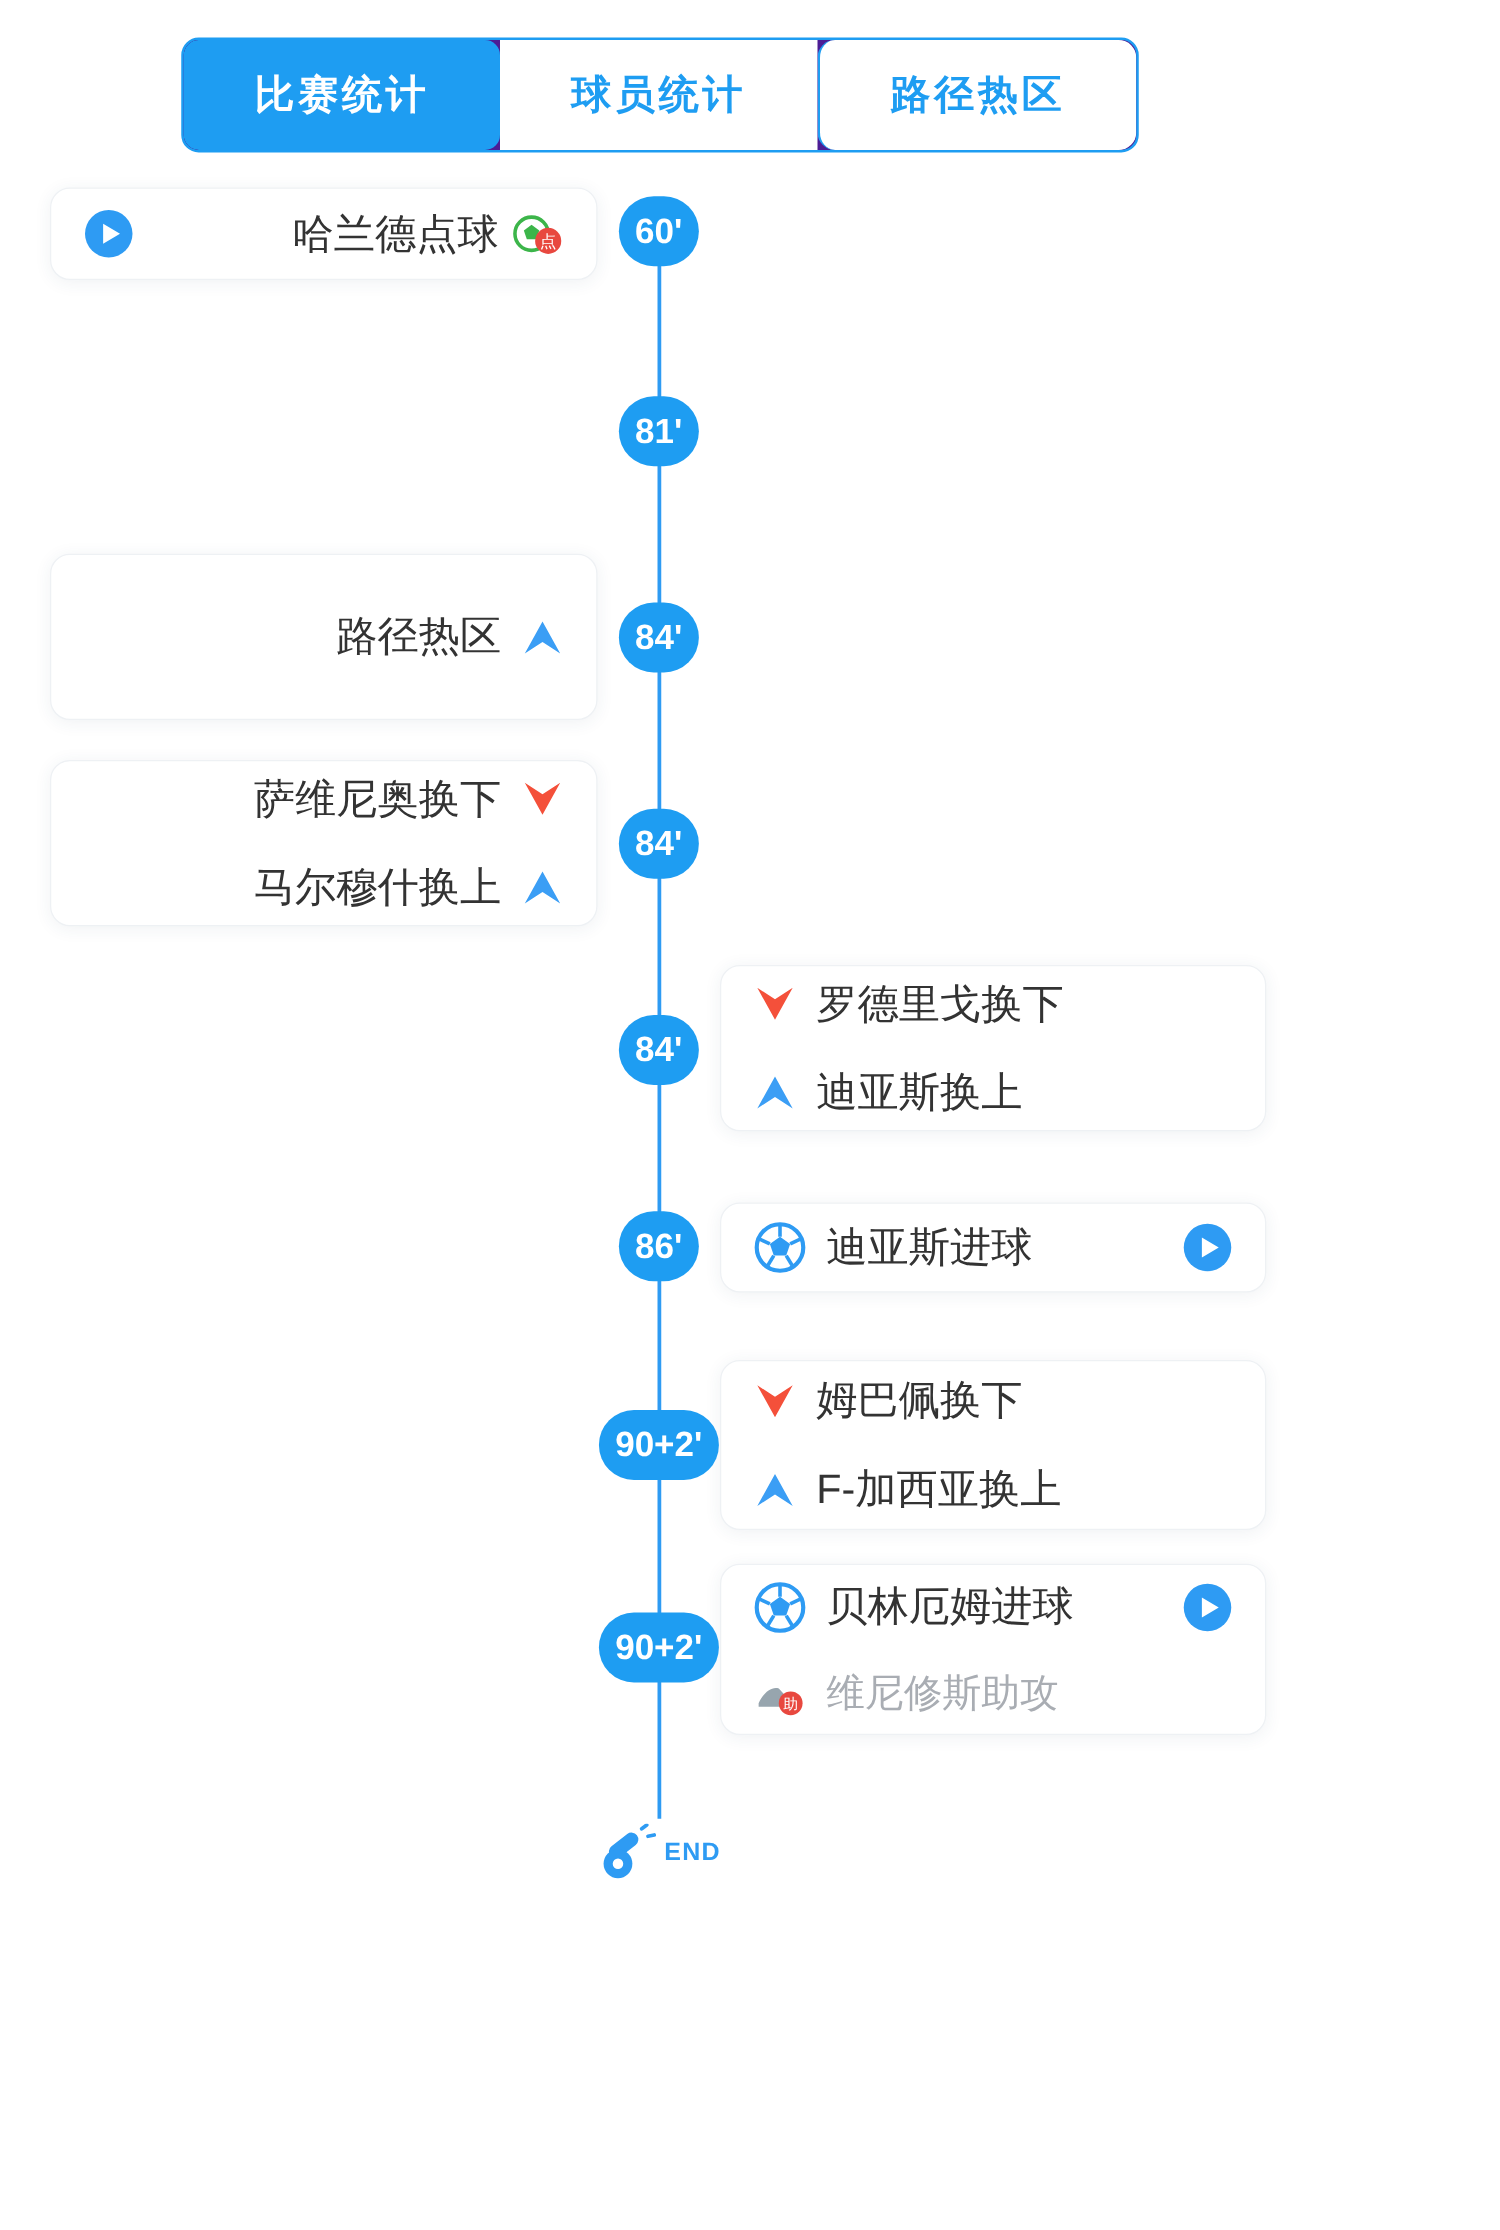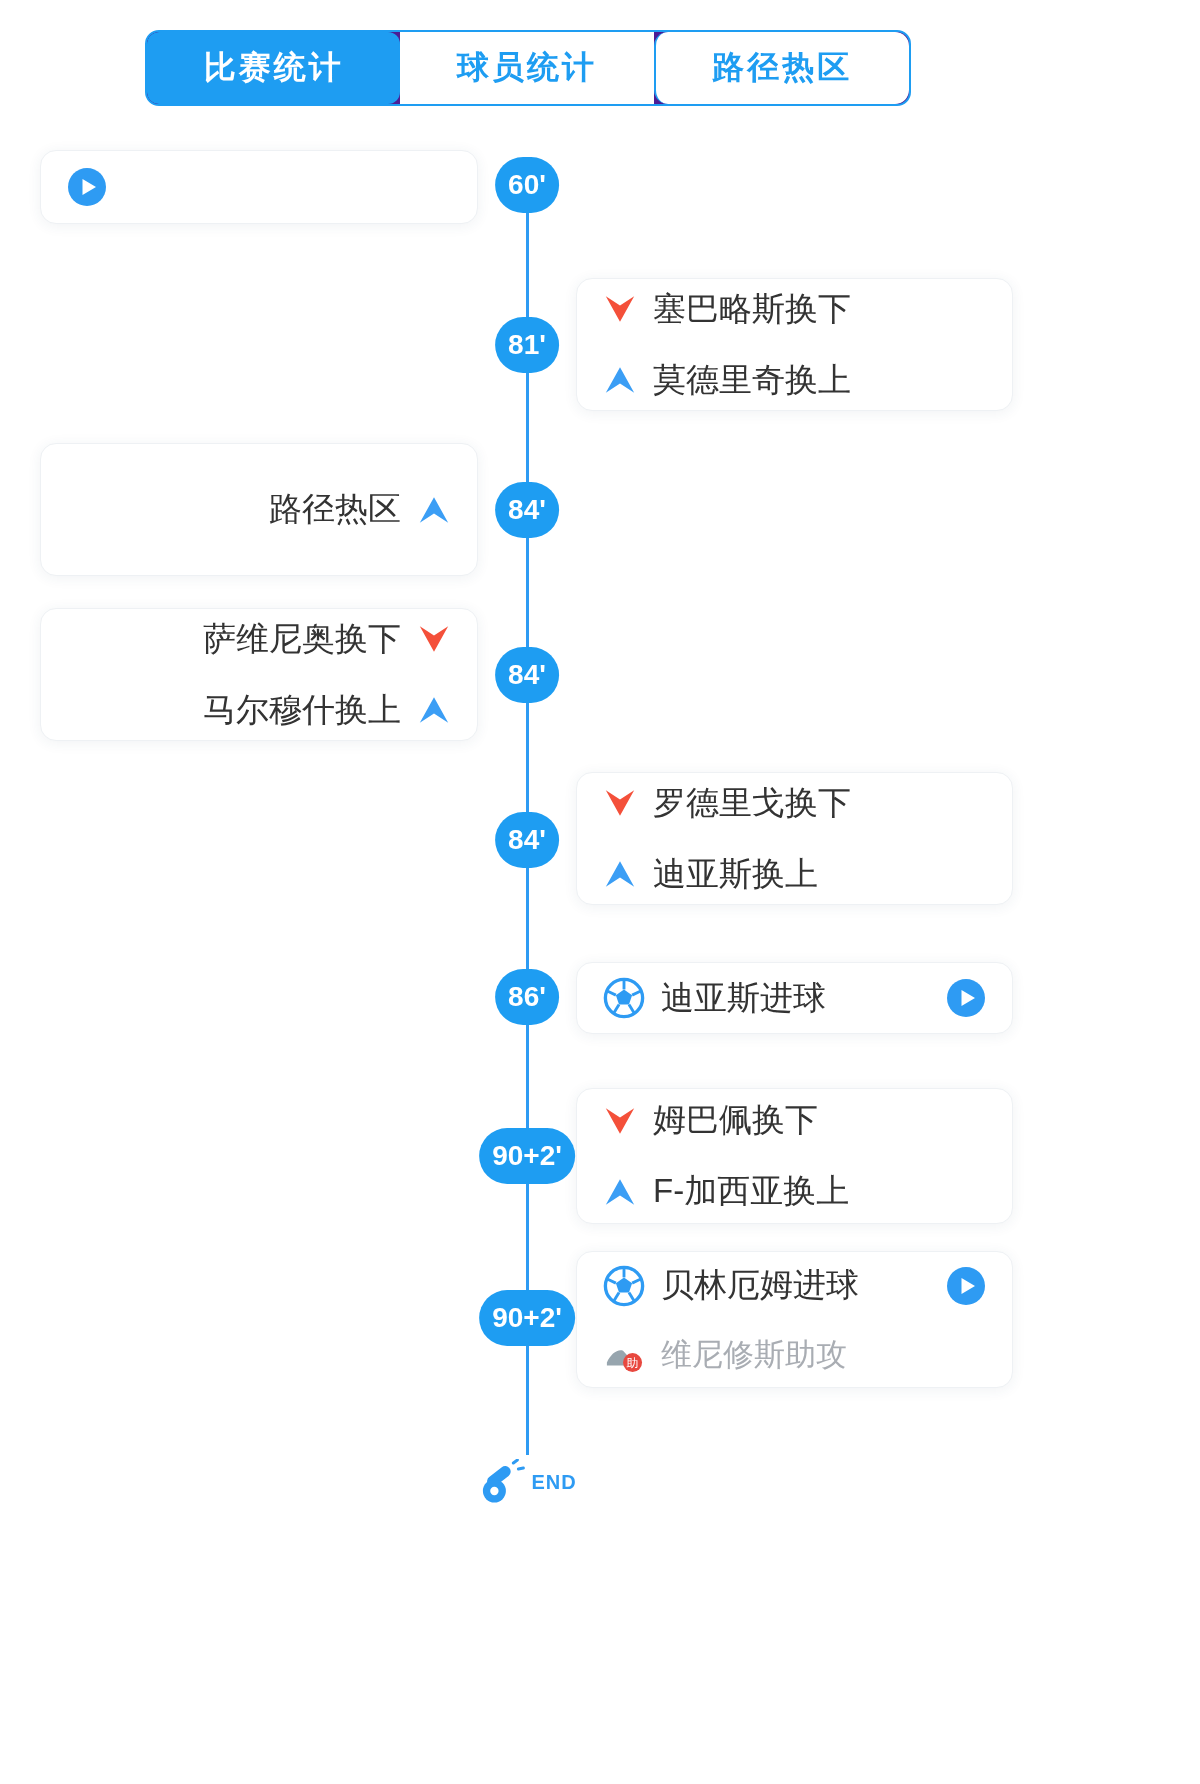--- a/index.html
+++ b/index.html
@@ -2,21 +2,21 @@
 <html><head>
 <meta charset="utf-8">
 <style>
   * { margin:0; padding:0; box-sizing:border-box; }
   html,body { background:#fff; }
   body { font-family:"Liberation Sans","DejaVu Sans",sans-serif; }
   .stage { position:relative; width:1200px; height:1784px; background:#fff; overflow:hidden; }
 
   
   .tabbar {
-    position:absolute; left:145px; top:30px; width:766px; height:76px;
+    position:absolute; left:145px; top:30px; width:766px; height:92px;
     border:2px solid #1e9df2; border-radius:14px; display:flex; background:#4c1d95; overflow:hidden;
   }
   .tab {
     flex:1; display:flex; align-items:center; justify-content:center;
     font-size:32px; font-weight:600; color:#1e9df2; letter-spacing:3px; cursor:pointer;
     background:#fff;
   }
   .tab.active { background:#1e9df2; color:#fff; border-radius:12px; }
   .tab.divided { border-left:2px solid #1e9df2;border-radius:14px; }
 
@@ -73,41 +73,34 @@
   <div class="badge" style="top:1290px">90+2'</div>
 
   <div class="card left" style="top:150px;height:74px">
     <div class="row">
       <span class="icon">
         <svg width="40" height="40" viewBox="0 0 40 40">
             <circle cx="20" cy="20" r="19" fill="#2e9bf3"></circle>
             <path d="M15.5 12 L29 20 L15.5 28 Z" fill="#fff"></path>
           </svg>
       </span>
-    </div>
-  </div>
-
-  <div class="card right" style="top:278px;height:133px">
-    <div class="row">
-      <span class="icon">
-        <svg width="34" height="30" viewBox="0 0 24 20">
-            <path d="M2 1 L12 19 L22 1 L12 7.5 Z" fill="#f4503a"></path>
-          </svg>
-      </span>
-      <span>塞巴略斯换下</span>
-    </div>
-    <div class="row">
-      <span class="icon">
-        <svg width="34" height="30" viewBox="0 0 24 20">
-            <path d="M2 19 L12 1 L22 19 L12 12.5 Z" fill="#3b9ef5"></path>
-          </svg>
-      </span>
-      <span>莫德里奇换上</span>
-    </div>
-  </div>
+      <span class="push">
+        <span>哈兰德点球</span>
+        <span class="icon">
+          <svg width="42" height="38" viewBox="0 0 44 40">
+            <circle cx="17" cy="20" r="14" fill="#fff" stroke="#3cb54a" stroke-width="3"></circle>
+            <polygon points="17,12.5 23.5,17.3 21,24.7 13,24.7 10.5,17.3" fill="#3cb54a"></polygon>
+            <circle cx="31" cy="26" r="11" fill="#e8483f"></circle>
+            <text x="31" y="31" font-size="14" fill="#ffffff" text-anchor="middle">点</text>
+          </svg>
+        </span>
+      </span>
+    </div>
+  </div>
+
 
   <div class="card left" style="top:443px;height:133px">
     <div class="row align-right">
       <span>路径热区</span>
       <span class="icon">
         <svg width="34" height="30" viewBox="0 0 24 20">
             <path d="M2 19 L12 1 L22 19 L12 12.5 Z" fill="#3b9ef5"></path>
           </svg>
       </span>
     </div>

